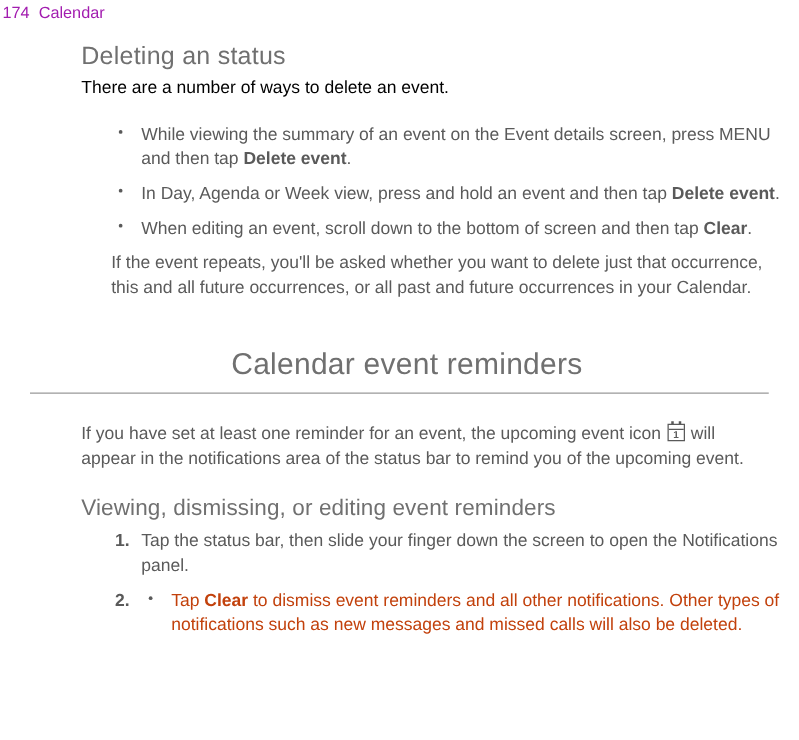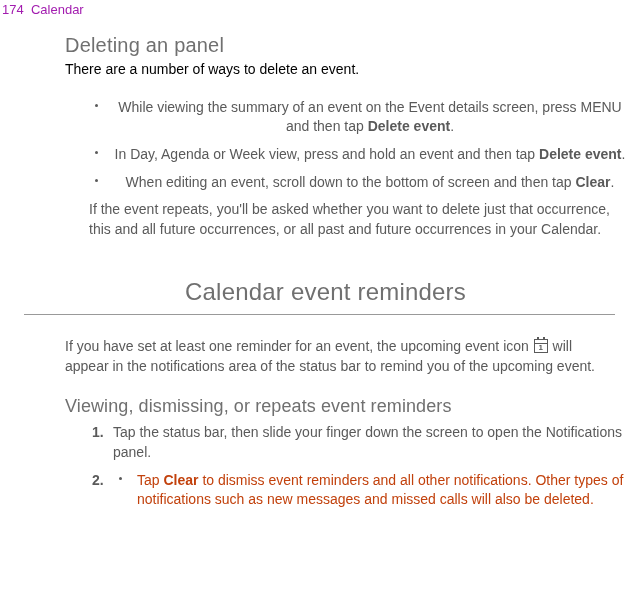--- a/index.html
+++ b/index.html
@@ -33,21 +33,20 @@
       margin: 12px 0 1px 53px;
       letter-spacing: 0.2px;
     }
     .intro-text {
       margin: 0 0 18px 53px;
       color: #000000;
     }
     .bullet-list {
       list-style: none;
       margin-left: 77px;
-      text-align: center;
     }
     .bullet-list .bullet-item {
       position: relative;
       padding-left: 24px;
       margin-bottom: 8px;
       color: #5a5a5a;
     }
     .bullet-list .bullet-item .dot {
       position: absolute;
       left: 6px;
@@ -167,21 +166,21 @@
   </style>
 </head>
 <body>
 
 <div class="page-header">
   <span>174</span>&nbsp;&nbsp;<span>Calendar</span>
 </div>
 
 <div class="content">
 
-  <h2 class="section-title-med">Deleting an panel</h2>
+  <h2 class="section-title-med">Deleting an status</h2>
   <p class="intro-text">There are a number of ways to delete an event.</p>
 
   <ul class="bullet-list">
     <li class="bullet-item">
       <span class="dot"></span>
       <span><span>While viewing the summary of an event on the Event details screen, press MENU and then tap </span><span class="bold">Delete event</span><span>.</span></span>
     </li>
     <li class="bullet-item">
       <span class="dot"></span>
       <span><span>In Day, Agenda or Week view, press and hold an event and then tap </span><span class="bold">Delete event</span><span>.</span></span>
@@ -194,21 +193,21 @@
 
   <p class="indent-text">If the event repeats, you'll be asked whether you want to delete just that occurrence, this and all future occurrences, or all past and future occurrences in your Calendar.</p>
 
   <h1 class="main-heading">Calendar event reminders</h1>
   <hr class="hr">
 
   <p class="body-text">
     <span>If you have set at least one reminder for an event, the upcoming event icon </span><span class="cal-icon"><span class="tab1"></span><span class="tab2"></span></span><span> will appear in the notifications area of the status bar to remind you of the upcoming event.</span>
   </p>
 
-  <h3 class="sub-heading">Viewing, dismissing, or repeats event reminders</h3>
+  <h3 class="sub-heading">Viewing, dismissing, or editing event reminders</h3>
 
   <ol class="num-list">
     <li class="num-item">
       <span class="num">1.</span>
       <span>Tap the status bar, then slide your finger down the screen to open the Notifications panel.</span>
     </li>
     <li class="num-item">
       <span class="num">2.</span>
     </li>
   </ol>

